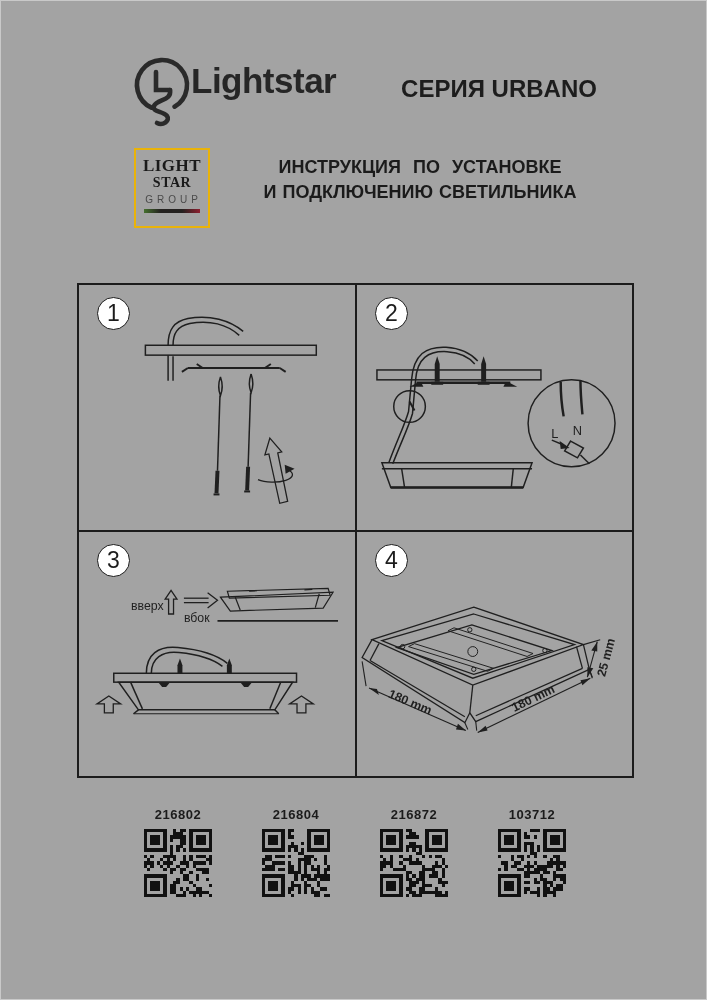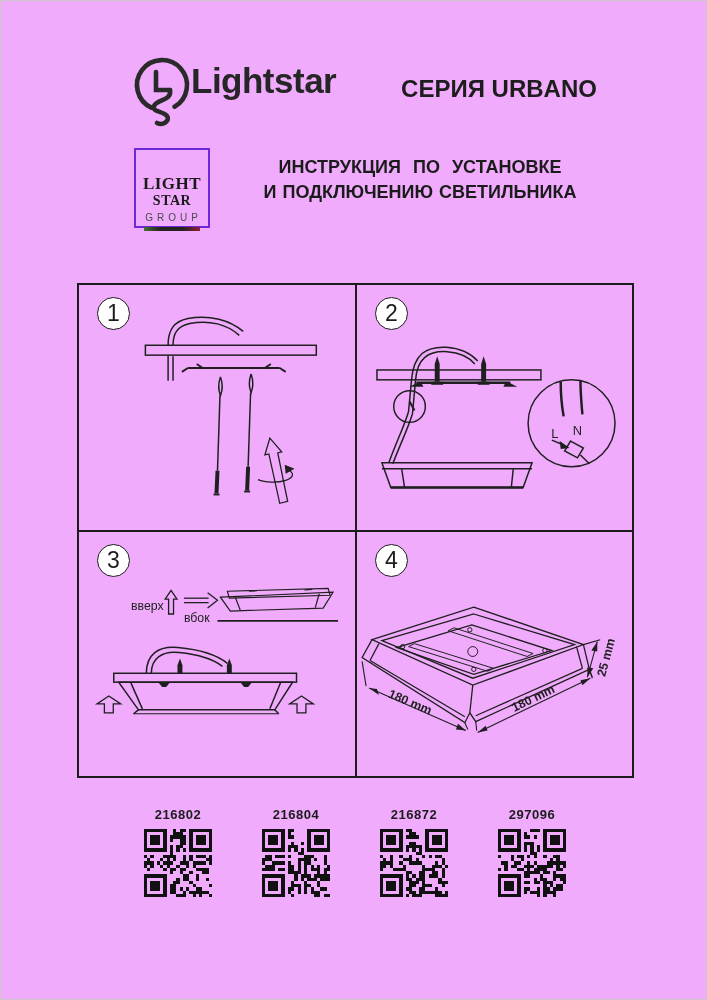--- a/index.html
+++ b/index.html
@@ -1,34 +1,34 @@
 <!DOCTYPE html>
 <html><head>
 <meta charset="utf-8">
 <style>
   html,body{margin:0;padding:0;background:#eaeaea;}
   .page{
-    position:relative;width:707px;height:1000px;background:#f0abfc;
+    position:relative;width:707px;height:1000px;background:#a3a3a3;
     margin:0 auto;border:1px solid #c9c9c9;box-sizing:border-box;overflow:hidden;
     font-family:"Liberation Sans",sans-serif;color:#1d1d1d;
   }
   
   .brand-icon{position:absolute;left:126px;top:50px;}
   .brand-name{
     position:absolute;left:190px;top:60px;font-size:35px;font-weight:700;
     letter-spacing:-0.5px;color:#262626;
   }
   .series-block{
     position:absolute;left:396px;top:76px;width:204px;text-align:center;
     font-weight:700;font-size:24px;line-height:24px;color:#1d1d1d;
   }
   .group-logo{
     position:absolute;left:133px;top:147px;width:76px;height:80px;
-    border:2px solid #6d28d9;box-sizing:border-box;text-align:center;
-    padding-top:25px;
+    border:2px solid #eab308;box-sizing:border-box;text-align:center;
+    padding-top:7px;
   }
   .group-logo .gl1{font-family:"Liberation Serif",serif;font-weight:700;font-size:17px;line-height:17px;letter-spacing:0.5px;color:#1a1a1a;}
   .group-logo .gl2{font-family:"Liberation Serif",serif;font-weight:700;font-size:14px;line-height:18px;letter-spacing:0.5px;color:#1a1a1a;}
   .group-logo .gl3{font-size:10px;letter-spacing:4px;color:#4a4a4a;margin-top:2px;margin-left:3px;}
   .group-logo .flag-bar{
     width:56px;height:4px;margin:4px auto 0 auto;
     background:linear-gradient(90deg,#45702e 0%,#24211f 30%,#24211f 68%,#8e2030 100%);
   }
   .title-block{
     position:absolute;left:243px;top:154px;width:352px;text-align:center;
@@ -960,21 +960,21 @@
           <rect x="10" y="20" width="1" height="1" fill="#111"></rect>
           <rect x="11" y="20" width="1" height="1" fill="#111"></rect>
           <rect x="12" y="20" width="1" height="1" fill="#111"></rect>
           <rect x="17" y="20" width="1" height="1" fill="#111"></rect>
           <rect x="18" y="20" width="1" height="1" fill="#111"></rect>
           <rect x="19" y="20" width="1" height="1" fill="#111"></rect>
           <rect x="20" y="20" width="1" height="1" fill="#111"></rect>
         </svg></div>
   </div>
   <div class="article a4">
-    <div class="code">297096</div>
+    <div class="code">103712</div>
     <div class="qr"><svg viewBox="0 0 21 21" width="68" height="68" shape-rendering="crispEdges">
           <rect x="0" y="0" width="1" height="1" fill="#111"></rect>
           <rect x="1" y="0" width="1" height="1" fill="#111"></rect>
           <rect x="2" y="0" width="1" height="1" fill="#111"></rect>
           <rect x="3" y="0" width="1" height="1" fill="#111"></rect>
           <rect x="4" y="0" width="1" height="1" fill="#111"></rect>
           <rect x="5" y="0" width="1" height="1" fill="#111"></rect>
           <rect x="6" y="0" width="1" height="1" fill="#111"></rect>
           <rect x="10" y="0" width="1" height="1" fill="#111"></rect>
           <rect x="11" y="0" width="1" height="1" fill="#111"></rect>

